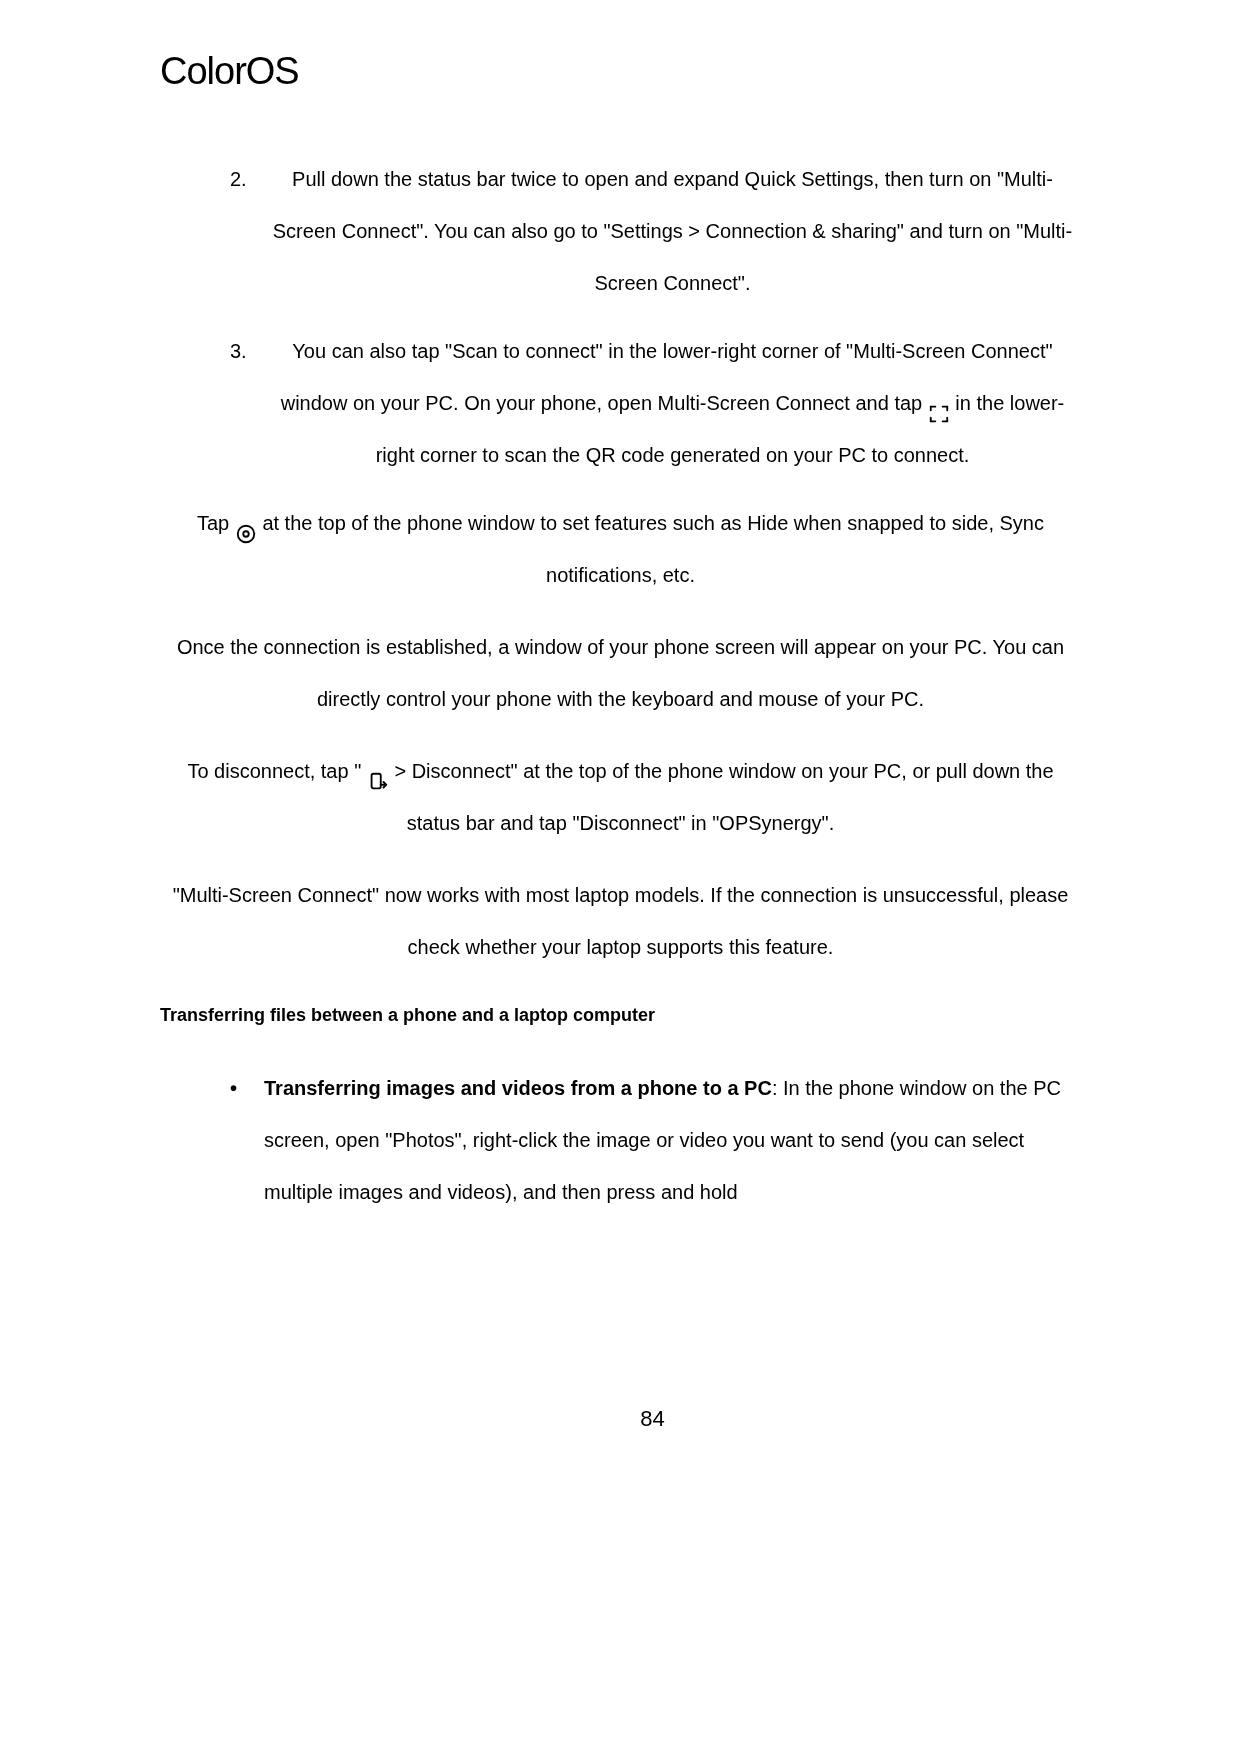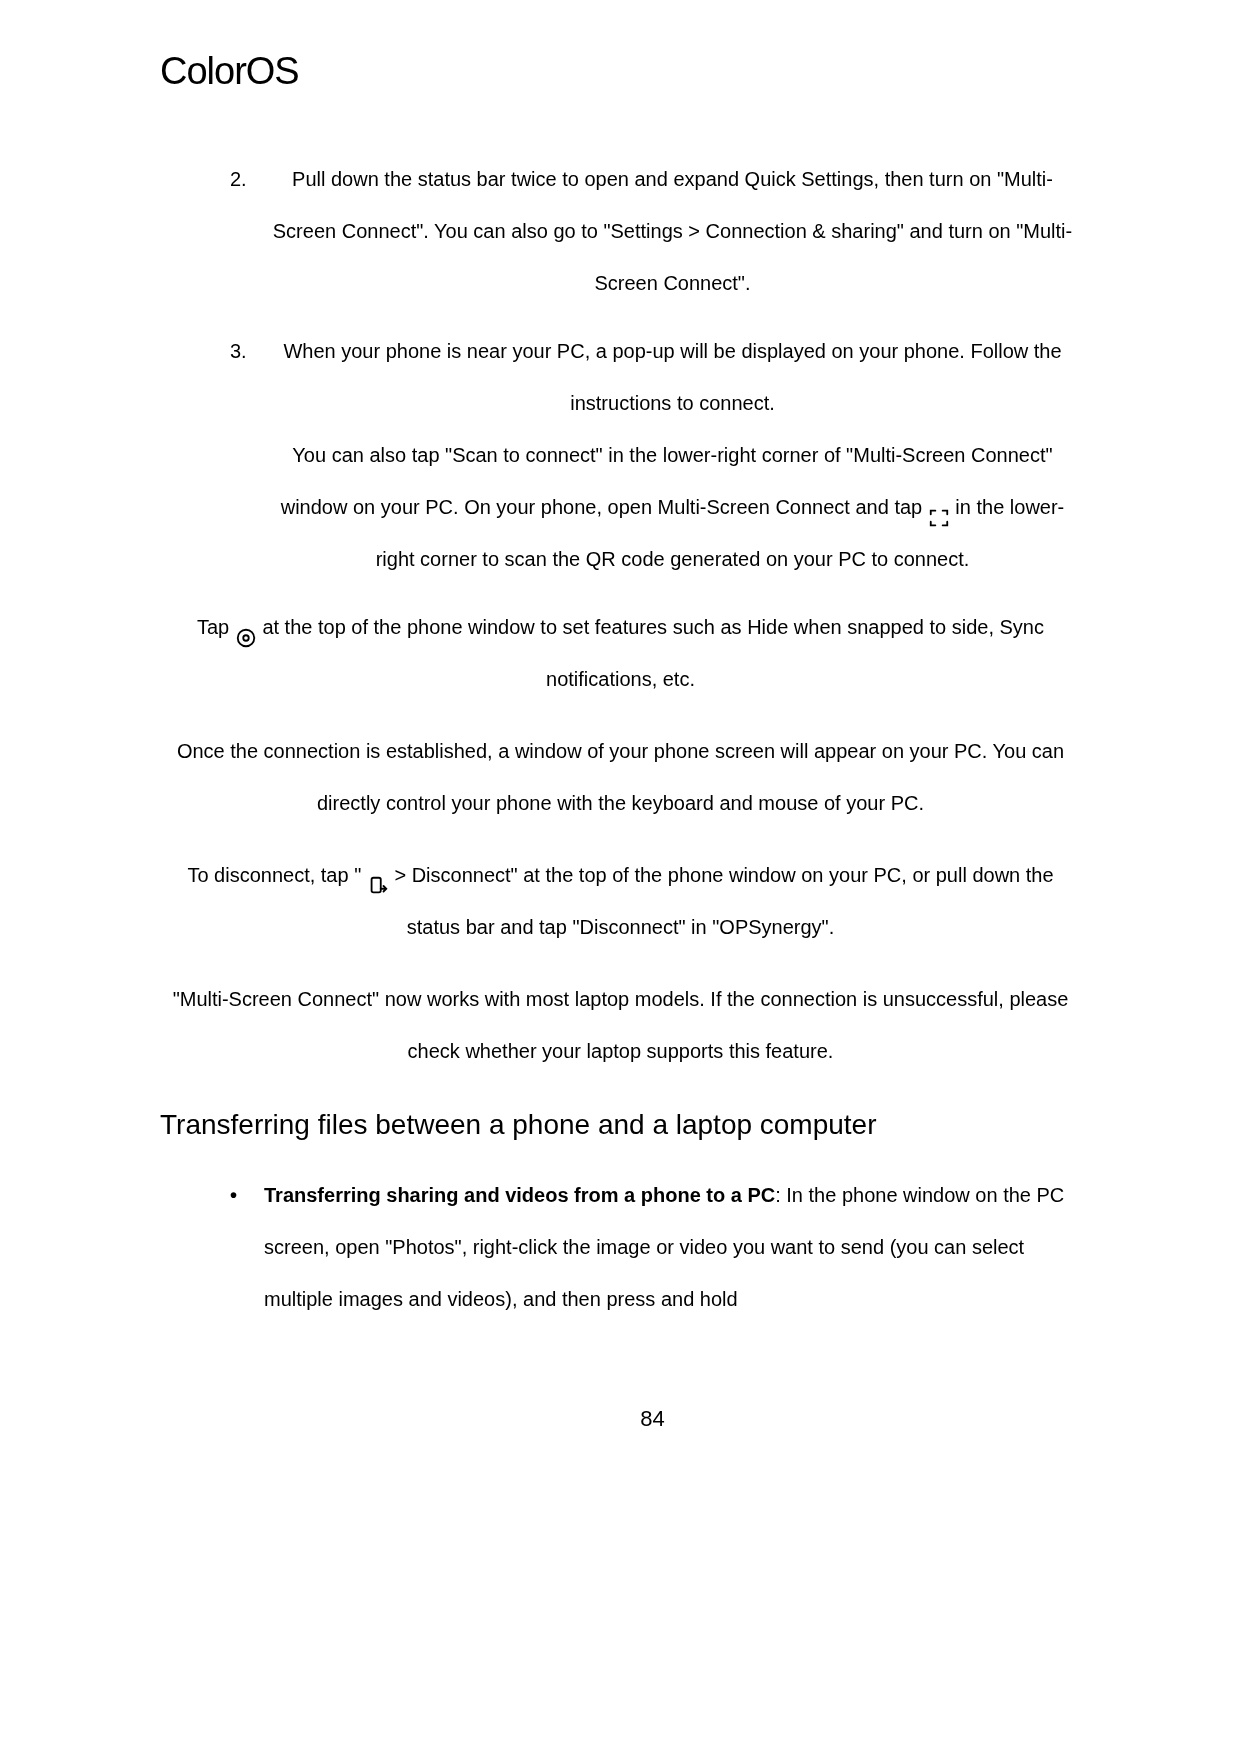--- a/index.html
+++ b/index.html
@@ -35,24 +35,24 @@
   }
   .ol-body { flex: 1; }
   .ol-body .para { margin-bottom: 0; }
   .para {
     font-size: 20px;
     line-height: 2.6;
     margin-bottom: 20px;
     text-align: center;
   }
   .sub-heading {
-    font-size: 28px;
-    font-weight: 400;
+    font-size: 18px;
+    font-weight: 700;
     margin-top: 32px;
-    margin-bottom: 28px;
+    margin-bottom: 36px;
   }
   .bullet-item {
     display: flex;
     font-size: 20px;
     line-height: 2.6;
     padding-left: 70px;
   }
   .bullet-mark {
     min-width: 34px;
     flex-shrink: 0;
@@ -88,21 +88,20 @@
   <div class="ol-item">
     <div class="ol-num">2.</div>
     <div class="ol-body">
       <div class="para">Pull down the status bar twice to open and expand Quick Settings, then turn on "Multi-Screen Connect". You can also go to "Settings &gt; Connection &amp; sharing" and turn on "Multi-Screen Connect".</div>
     </div>
   </div>
 
   <div class="ol-item">
     <div class="ol-num">3.</div>
     <div class="ol-body">
-      <div class="para">When your phone is near your PC, a pop-up will be displayed on your phone. Follow the instructions to connect.</div>
       <div class="para">
         <span>You can also tap "Scan to connect" in the lower-right corner of "Multi-Screen Connect" window on your PC. On your phone, open Multi-Screen Connect and tap </span>
         <span class="inline-icon">
           <svg viewBox="0 0 24 24" fill="none" stroke="#000" stroke-width="2" stroke-linecap="round">
             <path d="M3 8 V4 H8"></path>
             <path d="M21 8 V4 H16"></path>
             <path d="M3 16 V20 H8"></path>
             <path d="M21 16 V20 H16"></path>
           </svg>
         </span>
@@ -136,19 +135,19 @@
     <span> &gt; Disconnect" at the top of the phone window on your PC, or pull down the status bar and tap "Disconnect" in "OPSynergy".</span>
   </div>
 
   <div class="para">"Multi-Screen Connect" now works with most laptop models. If the connection is unsuccessful, please check whether your laptop supports this feature.</div>
 
   <div class="sub-heading">Transferring files between a phone and a laptop computer</div>
 
   <div class="bullet-item">
     <div class="bullet-mark">•</div>
     <div class="bullet-body">
-      <span class="bold">Transferring sharing and videos from a phone to a PC</span><span>: In the phone window on the PC screen, open "Photos", right-click the image or video you want to send (you can select multiple images and videos), and then press and hold</span>
+      <span class="bold">Transferring images and videos from a phone to a PC</span><span>: In the phone window on the PC screen, open "Photos", right-click the image or video you want to send (you can select multiple images and videos), and then press and hold</span>
     </div>
   </div>
 
   <div class="pagenum">84</div>
 
 </div>
 
 </body></html>

